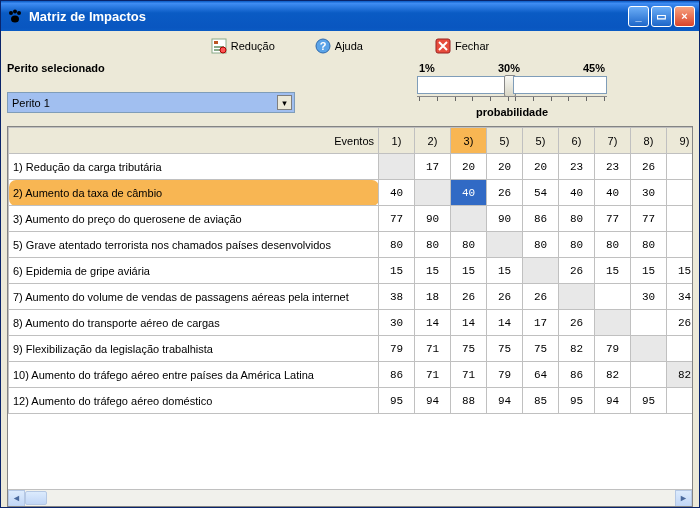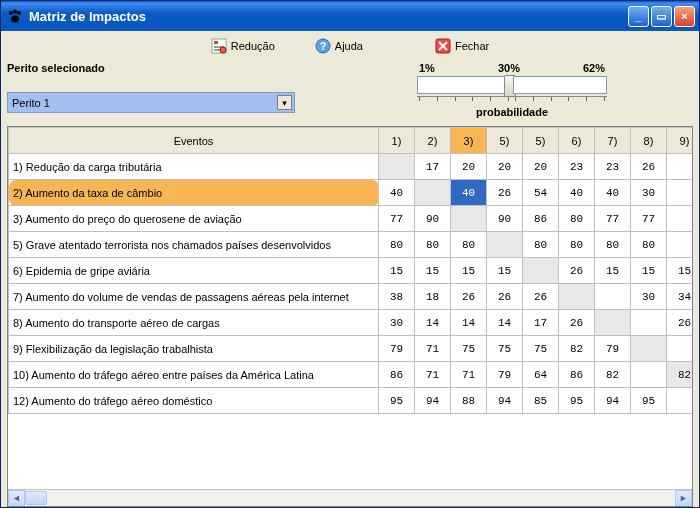--- a/index.html
+++ b/index.html
@@ -36,21 +36,21 @@
 .slider-ticks { display: flex; gap: 2px; margin-top: 2px; }
 .slider-ticks .half { flex: 1; display: flex; justify-content: space-between; padding: 0 2px; border-top: 1px solid #888; height: 6px; }
 .slider-ticks .half span { width: 1px; height: 4px; background: #666; display: inline-block; }
 .thumb { position: absolute; right: -6px; top: -2px; width: 12px; height: 22px; background: linear-gradient(#f8f8f4,#d8d6c6); border: 1px solid #888; border-radius: 2px; }
 .prob-label { font-weight: bold; margin-top: 4px; font-size: 11px; }
 
 .table-panel { flex: 1; border: 1px solid #848484; background: #fff; overflow: hidden; display: flex; flex-direction: column; }
 .grid { border-collapse: collapse; width: 100%; table-layout: fixed; }
 .grid th, .grid td { border: 1px solid #c0c0c0; height: 26px; padding: 0 4px; font-size: 11px; text-align: left; overflow: hidden; white-space: nowrap; }
 .grid th { background: #ece9d8; font-weight: normal; text-align: center; }
-.grid th.events-header { text-align: center; width: 370px; }
+.grid th.events-header { text-align: right; width: 370px; }
 .colw { width: 36px; }
 .grid td.num { text-align: center; font-family: "Courier New", monospace; font-size: 11px; }
 .grid td.diag { background: #e8e8e8; }
 .grid th.selcol { background: #f8b653; }
 .grid tr.selrow td:first-child { background: #f8b653; border-radius: 7px; }
 .grid td.editcell { background: #316ac5; color: #fff; padding: 0; }
 .grid td.editcell span { display: inline-block; padding: 0 2px; }
 .grid-body { flex: 1; overflow: hidden; }
 
 .hscroll { height: 17px; background: #ece9d8; border-top: 1px solid #c0c0c0; display: flex; align-items: center; }
@@ -124,21 +124,21 @@
         <div class="lbl">Perito selecionado</div>
         <div class="combo">
           <span>Perito 1</span>
           <span class="arrow">▾</span>
         </div>
       </div>
       <div class="slider-block">
         <div class="slider-labels">
           <span>1%</span>
           <span>30%</span>
-          <span>62%</span>
+          <span>45%</span>
         </div>
         <div class="slider-box">
           <div class="slider-half">
               <div class="thumb"></div>
             </div>
           <div class="slider-half"></div>
         </div>
         <div class="slider-ticks">
           <div class="half">
               <span></span>

